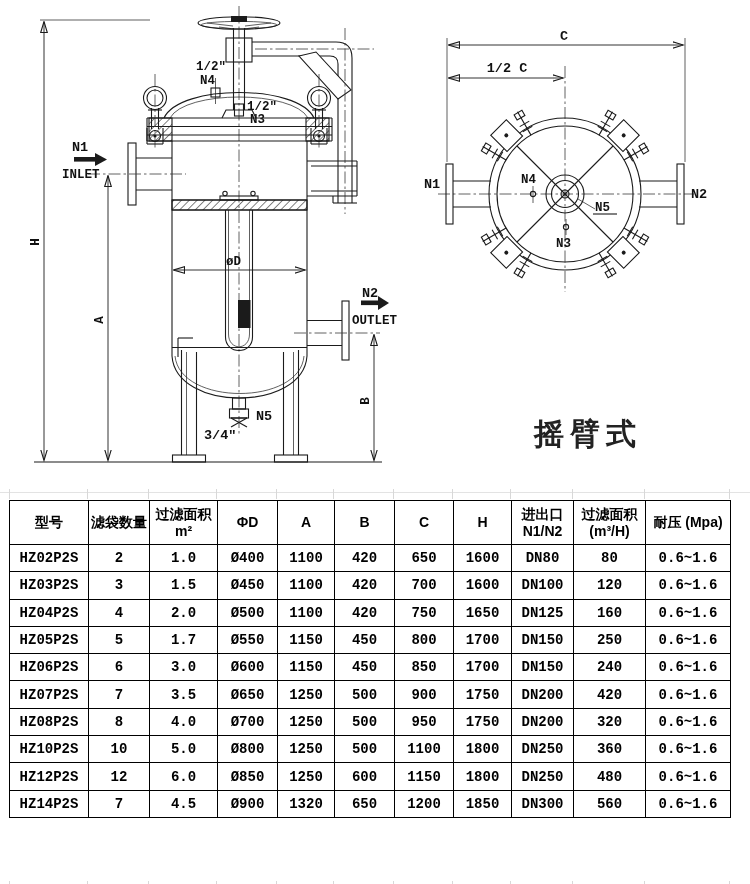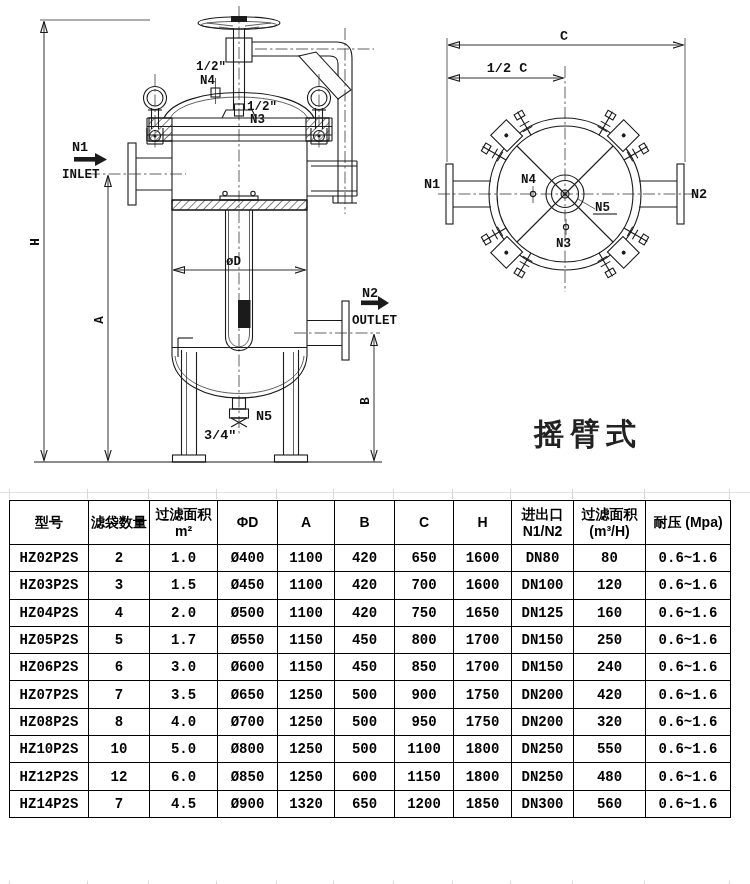--- a/index.html
+++ b/index.html
@@ -529,21 +529,21 @@
           <tr>
             <td>HZ10P2S</td>
             <td>10</td>
             <td>5.0</td>
             <td>Ø800</td>
             <td>1250</td>
             <td>500</td>
             <td>1100</td>
             <td>1800</td>
             <td>DN250</td>
-            <td>550</td>
+            <td>360</td>
             <td>0.6~1.6</td>
           </tr>
           <tr>
             <td>HZ12P2S</td>
             <td>12</td>
             <td>6.0</td>
             <td>Ø850</td>
             <td>1250</td>
             <td>600</td>
             <td>1150</td>

